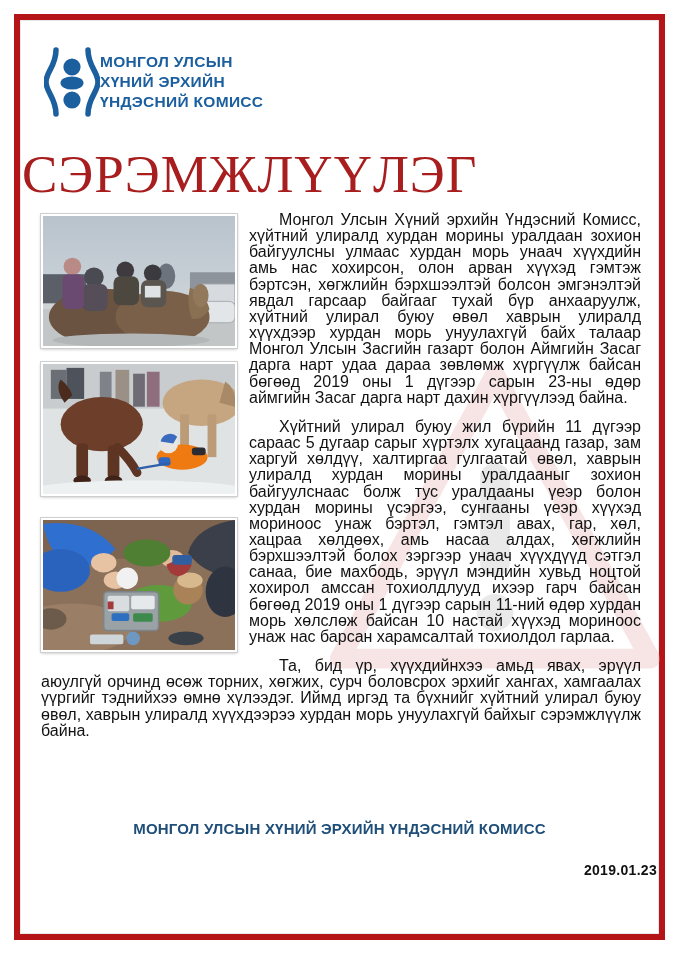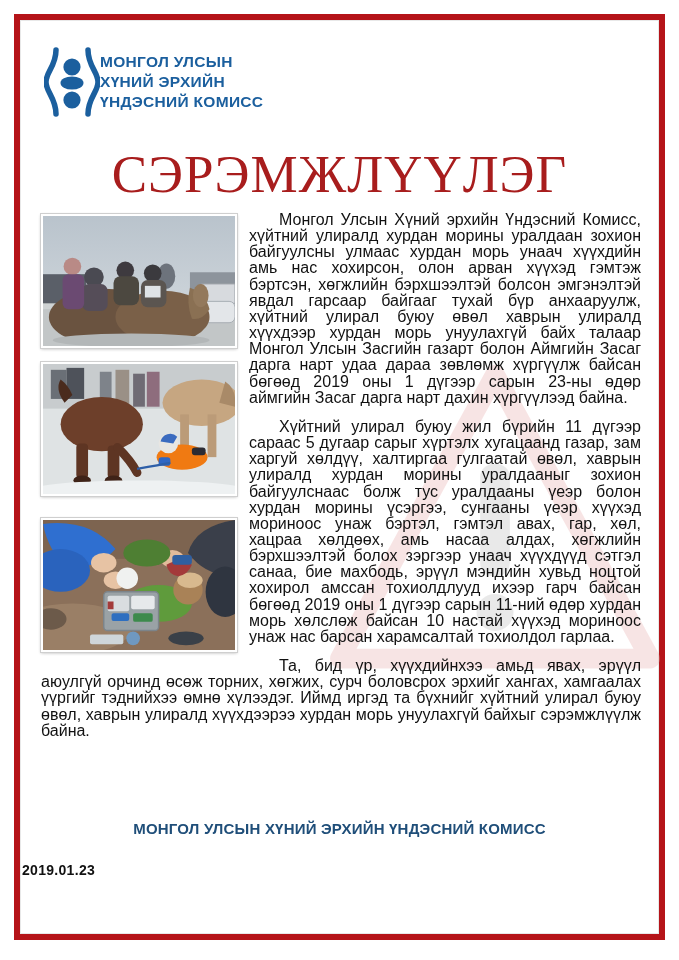--- a/index.html
+++ b/index.html
@@ -87,21 +87,20 @@
     letter-spacing: 0.3px;
     white-space: pre;
   }
 
   
   .doc-title {
     position: absolute;
     left: 0;
     top: 126px;
     width: 635px;
-    text-align: center;
     font-family: "Liberation Serif", "DejaVu Serif", serif;
     font-size: 53px;
     line-height: 1;
     color: #a81d1d;
     letter-spacing: 1px;
     white-space: nowrap;
   }
 
   
   .article {
@@ -150,21 +149,21 @@
     color: #1f4e79;
     font-weight: bold;
     font-size: 15px;
     letter-spacing: 0.2px;
   }
   .footer-date {
     position: absolute;
     left: 0;
     top: 840px;
     width: 635px;
-    text-align: left;
+    text-align: right;
     color: #111111;
     font-weight: bold;
     font-size: 14px;
     letter-spacing: 0.3px;
   }
 </style>
 </head>
 <body>
 
 <div id="page">

